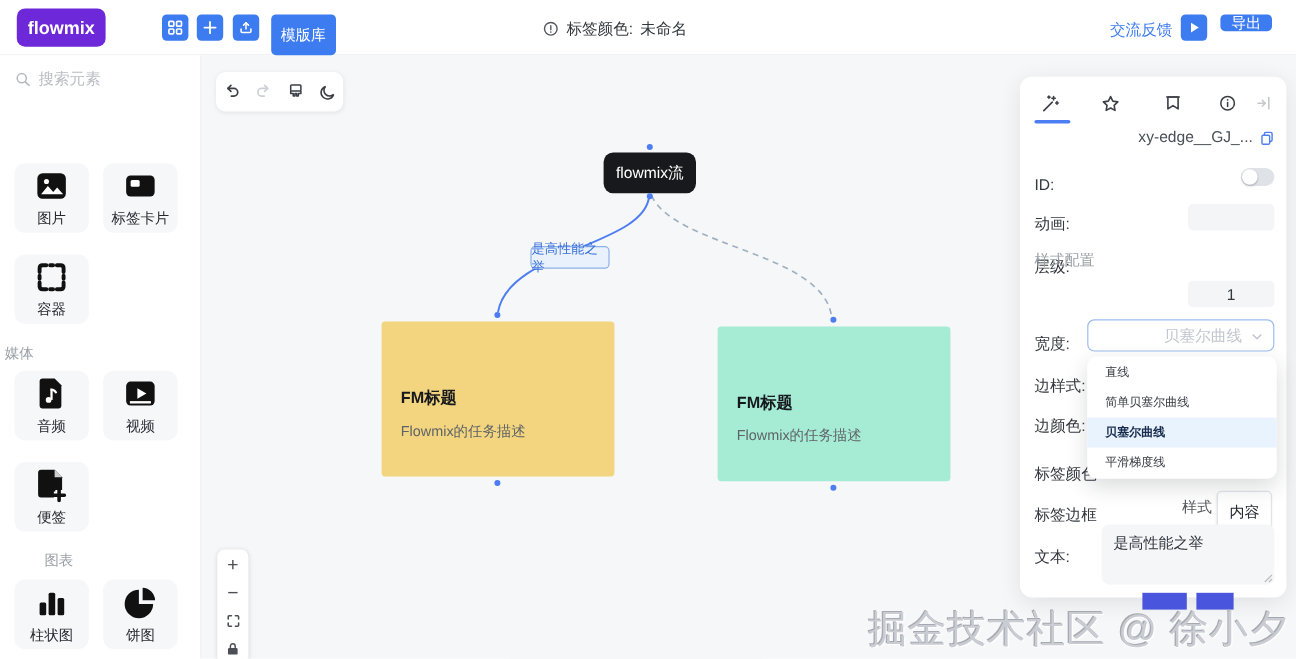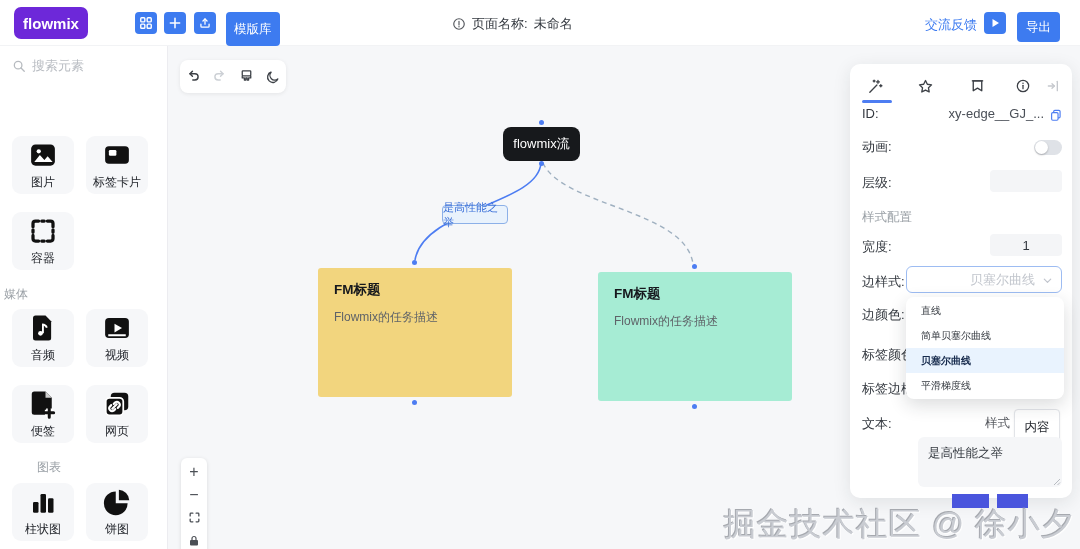--- a/index.html
+++ b/index.html
@@ -17,21 +17,21 @@
   .logo { position:absolute; left:14px; top:7px; width:74px; height:32px; background:#6d28d9;
           border-radius:7px; color:#fff; font-weight:bold; font-size:15px;
           display:flex; align-items:center; justify-content:center; }
   .icon-btn { position:absolute; top:12px; width:22px; height:22px; background:#3d7bf0;
               border-radius:4px; display:flex; align-items:center; justify-content:center; cursor:pointer; }
   .tpl-btn { position:absolute; left:226px; top:12px; height:34px; padding:0 8px; background:#3d7bf0;
              border-radius:4px; color:#fff; font-size:12.5px; display:flex; align-items:center; }
   .page-name-wrap { position:absolute; left:452px; top:15px; display:flex; align-items:center; gap:6px;
                     color:#33383f; font-size:13px; }
   .feedback { position:absolute; left:925px; top:16px; color:#3d7bf0; font-size:13px; cursor:pointer; }
-  .export-btn { position:absolute; left:1017px; top:12px; height:30px; padding:0 9px; background:#3d7bf0;
+  .export-btn { position:absolute; left:1017px; top:12px; height:14px; padding:0 9px; background:#3d7bf0;
                 border-radius:4px; color:#fff; font-size:12.5px; display:flex; align-items:center; }
 
   
   .sidebar { position:absolute; left:0; top:46px; width:168px; height:503px; background:#fff;
              border-right:1px solid #ececf0; z-index:10; }
   .search-row { position:absolute; left:12px; top:12px; display:flex; align-items:center; gap:6px; }
   .search-input { border:none; outline:none; width:120px; font-size:13px; color:#55585e; background:transparent; }
   .search-input::placeholder { color:#b8bcc2; }
   .el-card { position:absolute; width:62px; height:58px; background:#f6f7f9; border-radius:9px;
              display:flex; flex-direction:column; align-items:center; justify-content:center; gap:4px; cursor:pointer; }
@@ -46,33 +46,33 @@
   .cv-toolbar .tb { width:20px; height:20px; display:flex; align-items:center; justify-content:center; cursor:pointer; }
   .flow-node { position:absolute; left:503px; top:127px; width:77px; height:34px; background:#17191c;
                border-radius:8px; color:#fff; font-size:13px; display:flex; align-items:center;
                justify-content:center; z-index:2; }
   .edge-label { position:absolute; left:442px; top:205px; width:66px; height:19px; background:#e9f2fc;
                 border:1px solid #8cb0e8; border-radius:4px; color:#3a6fd8; font-size:11px;
                 display:flex; align-items:center; justify-content:center; z-index:2; }
   .card { position:absolute; width:194px; height:129px; border-radius:3px; padding:13px 16px; z-index:2; }
   .card.yellow { left:318px; top:268px; background:#f2d57e; }
   .card.teal   { left:598px; top:272px; background:#a6ecd4; }
-  .card .t { font-size:13.5px; font-weight:bold; color:#16181d; }
+  .card .t { font-size:13.5px; font-weight:bold; color:#16181d;margin-top:42px; }
   .card .d { font-size:12px; color:#5f6368; margin-top:10px; }
   .handle { position:absolute; width:5px; height:5px; border-radius:50%; background:#4d7df2; z-index:3; }
   .zoom-ctrl { position:absolute; left:181px; top:458px; width:26px; height:100px; background:#fff;
                border-radius:6px; box-shadow:0 1px 4px rgba(0,0,0,.12); z-index:3;
                display:flex; flex-direction:column; align-items:center; padding-top:5px; gap:6px; }
   .zoom-ctrl .zb { width:18px; height:17px; display:flex; align-items:center; justify-content:center;
                    color:#4b4f55; font-size:16px; cursor:pointer; }
 
   
   .panel { position:absolute; left:850px; top:64px; width:222px; height:434px; background:#fff;
            border-radius:10px; box-shadow:0 4px 18px rgba(31,35,41,.10); z-index:5; }
-  .panel .row-lbl { position:absolute; left:12px; font-size:13px; color:#33383f; }
+  .panel .row-lbl { position:absolute; left:12px; font-size:13px; color:#33383f;margin-top:40px; }
   .tab-underline { position:absolute; left:12px; top:36px; width:30px; height:3px; background:#4d7df2; border-radius:2px; }
   .p-tab { position:absolute; top:13px; width:18px; height:18px; display:flex; align-items:center;
            justify-content:center; cursor:pointer; }
   .id-val { position:absolute; right:28px; top:42px; font-size:13px; color:#4a4f57; }
   .toggle { position:absolute; left:184px; top:76px; width:28px; height:15px; background:#dfe2e7;
             border-radius:8px; cursor:pointer; }
   .toggle .knob { position:absolute; left:1px; top:1px; width:13px; height:13px; background:#fff;
                   border-radius:50%; box-shadow:0 1px 2px rgba(0,0,0,.25); }
   .g-input { position:absolute; left:140px; width:72px; height:22px; background:#f4f5f7; border:none;
              border-radius:4px; font-size:13px; color:#33383f; text-align:center; outline:none; }
@@ -210,21 +210,21 @@
   <div class="tpl-btn">
       <span>模版库</span>
     </div>
 
   <div class="page-name-wrap">
     <svg width="14" height="14" viewBox="0 0 24 24" fill="none" stroke="#55585e" stroke-width="2">
         <circle cx="12" cy="12" r="9"></circle>
         <path d="M12 7.5v6" stroke-linecap="round"></path>
         <circle cx="12" cy="16.6" r="1.2" fill="#55585e" stroke="none"></circle>
       </svg>
-    <span>页面名称:</span>
+    <span>标签颜色:</span>
     <span>未命名</span>
   </div>
 
   <span class="feedback">交流反馈</span>
   <div class="icon-btn" style="left:984px;">
     <svg width="12" height="12" viewBox="0 0 24 24" fill="#fff">
         <path d="M7 4l13 8-13 8z"></path>
       </svg>
   </div>
   <div class="export-btn">
@@ -294,32 +294,20 @@
         <path d="M14 2l5 5h-5z" fill="#cfcfcf"></path>
         <g stroke="#fff" stroke-width="5">
           <path d="M17 15.5v7M13.5 19h7"></path>
         </g>
         <g stroke="#111" stroke-width="2.4" stroke-linecap="round">
           <path d="M17 15.5v7M13.5 19h7"></path>
         </g>
       </svg>
     <span class="lbl">便签</span>
   </div>
-  <div class="el-card" style="left:86px;top:339px;">
-    <svg width="30" height="30" viewBox="0 0 24 24">
-        <rect x="7" y="3" width="14" height="14" rx="3" fill="#111"></rect>
-        <rect x="3" y="7" width="14" height="14" rx="3" fill="#111" stroke="#fff" stroke-width="1.4"></rect>
-        <g fill="none" stroke="#fff" stroke-width="1.7" stroke-linecap="round">
-          <path d="M8.2 15.8l3.6-3.6"></path>
-          <path d="M7.4 12.9l-1.2 1.2a2.3 2.3 0 0 0 3.2 3.2l1.2-1.2"></path>
-          <path d="M12.6 15.1l1.2-1.2a2.3 2.3 0 0 0-3.2-3.2l-1.2 1.2"></path>
-        </g>
-      </svg>
-    <span class="lbl">网页</span>
-  </div>
 
   <div class="sec-lbl" style="top:413px;margin-left:33px;">图表</div>
 
   <div class="el-card" style="left:12px;top:437px;">
     <svg width="30" height="30" viewBox="0 0 24 24" fill="#111">
         <rect x="4" y="12" width="4.4" height="8.5" rx="1"></rect>
         <rect x="10" y="5.5" width="4.4" height="15" rx="1"></rect>
         <rect x="16" y="9" width="4.4" height="11.5" rx="1"></rect>
       </svg>
     <span class="lbl">柱状图</span>

